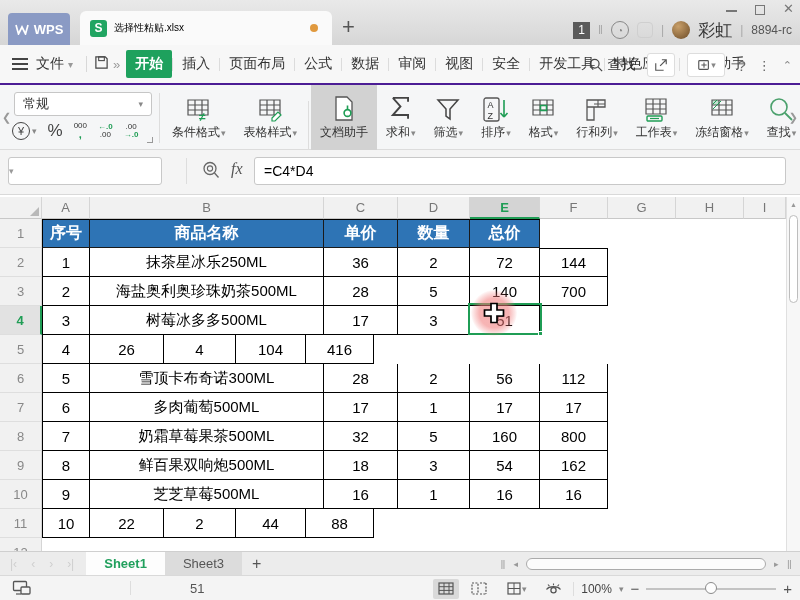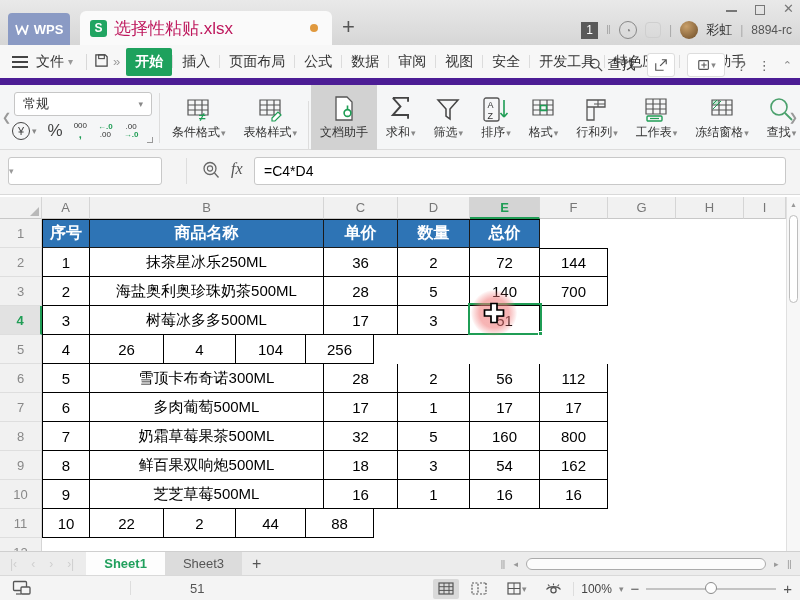--- a/index.html
+++ b/index.html
@@ -11,43 +11,43 @@
   .titlebar { position:absolute; left:0; top:0; width:800px; height:45px;
     background:linear-gradient(#e9e9e9,#d6d6d6); }
   .wps-btn { position:absolute; left:8px; top:13px; width:62px; height:32px;
     background:#8a9ac4; border-radius:4px 4px 0 0; color:#fff; font-weight:bold;
     display:flex; align-items:center; justify-content:center; gap:5px; font-size:13px; }
   .doc-tab { position:absolute; left:80px; top:11px; width:252px; height:34px;
     background:#fafafa; border-radius:6px 6px 0 0; display:flex; align-items:center;
     padding:0 10px; gap:7px; }
   .doc-icon { width:17px; height:17px; background:#21a562; border-radius:3px; color:#fff;
     font-size:12px; font-weight:bold; display:flex; align-items:center; justify-content:center; }
-  .doc-title { color:#be185d; font-size:17px; flex:1; }
+  .doc-title { color:#000000; font-size:10px; flex:1; }
   .unsaved-dot { width:8px; height:8px; border-radius:50%; background:#e0993e; margin-right:4px; }
   .newtab { position:absolute; left:342px; top:14px; font-size:22px; color:#555; font-weight:300; }
   .winctl { position:absolute; top:2px; right:6px; display:flex; gap:18px; color:#666; }
   .winctl .wmin { width:11px; height:2px; background:#777; margin-top:8px; }
   .winctl .wmax { width:10px; height:10px; border:1.5px solid #777; margin-top:3px; }
   .winctl .wclose { font-size:13px; color:#777; line-height:14px; }
   .userarea { position:absolute; right:8px; top:19px; height:22px; display:flex;
     align-items:center; gap:8px; color:#555; }
   .badge1 { width:17px; height:17px; background:#5a5a5a; color:#fff; font-size:12px;
     display:flex; align-items:center; justify-content:center; }
   .tb-sep { color:#a8a8a8; font-size:12px; }
   .circ-ic { width:18px; height:18px; border:1.5px solid #888; border-radius:50%;
     display:flex; align-items:center; justify-content:center; font-size:10px; color:#888; }
   .faint-ic { width:16px; height:16px; border:1.5px solid #cfcfcf; border-radius:4px; }
   .avatar { width:18px; height:18px; border-radius:50%;
     background:radial-gradient(circle at 35% 30%,#c9a06a,#6b4a26); }
-  .uname { font-size:13px; color:#333; }
+  .uname { font-size:17px; color:#333; }
   .build { font-size:12px; color:#555; }
 
   
   .menubar { position:absolute; left:0; top:45px; width:800px; height:40px; background:#f7f7f7;
-    display:flex; align-items:center; border-bottom:7px solid #4c1d95; }
+    display:flex; align-items:center; border-bottom:2px solid #4c1d95; }
   .hamb { margin-left:12px; width:16px; }
   .hamb div { height:2px; background:#444; margin:3px 0; }
   .filelbl { margin-left:8px; font-size:14px; color:#333; }
   .chev { color:#999; font-size:10px; margin:0 6px 0 4px; }
   .vdiv { width:1px; height:16px; background:#d8d8d8; margin:0 7px; }
   .saveic { color:#444; }
   .menu-tabs { display:flex; align-items:center; height:100%; }
   .menu-tab { padding:5px 9px; font-size:14px; color:#333; white-space:nowrap; }
   .menu-tab.active { background:#1ea15d; color:#fff; border-radius:2px; font-weight:bold; }
   .mdiv { width:1px; height:13px; background:#dcdcdc; }
@@ -489,21 +489,21 @@
         <div class="cell" style="width: 68px;"></div>
         <div class="cell" style="width: 68px;"></div>
         <div class="cell" style="width: 42px;"></div>
       </div>
       <div class="grow">
         <div class="rowhdr">5</div>
         <div class="cell tcell tleft" style="width: 48px;">4</div>
         <div class="cell tcell" style="width: 74px;">26</div>
         <div class="cell tcell" style="width: 72px;">4</div>
         <div class="cell tcell" style="width: 70px;">104</div>
-        <div class="cell tcell" style="width: 68px;">256</div>
+        <div class="cell tcell" style="width: 68px;">416</div>
         <div class="cell" style="width: 68px;"></div>
         <div class="cell" style="width: 68px;"></div>
         <div class="cell" style="width: 42px;"></div>
       </div>
       <div class="grow">
         <div class="rowhdr">6</div>
         <div class="cell tcell tleft" style="width: 48px;">5</div>
         <div class="cell tcell" style="width: 234px;">雪顶卡布奇诺300ML</div>
         <div class="cell tcell" style="width: 74px;">28</div>
         <div class="cell tcell" style="width: 72px;">2</div>

